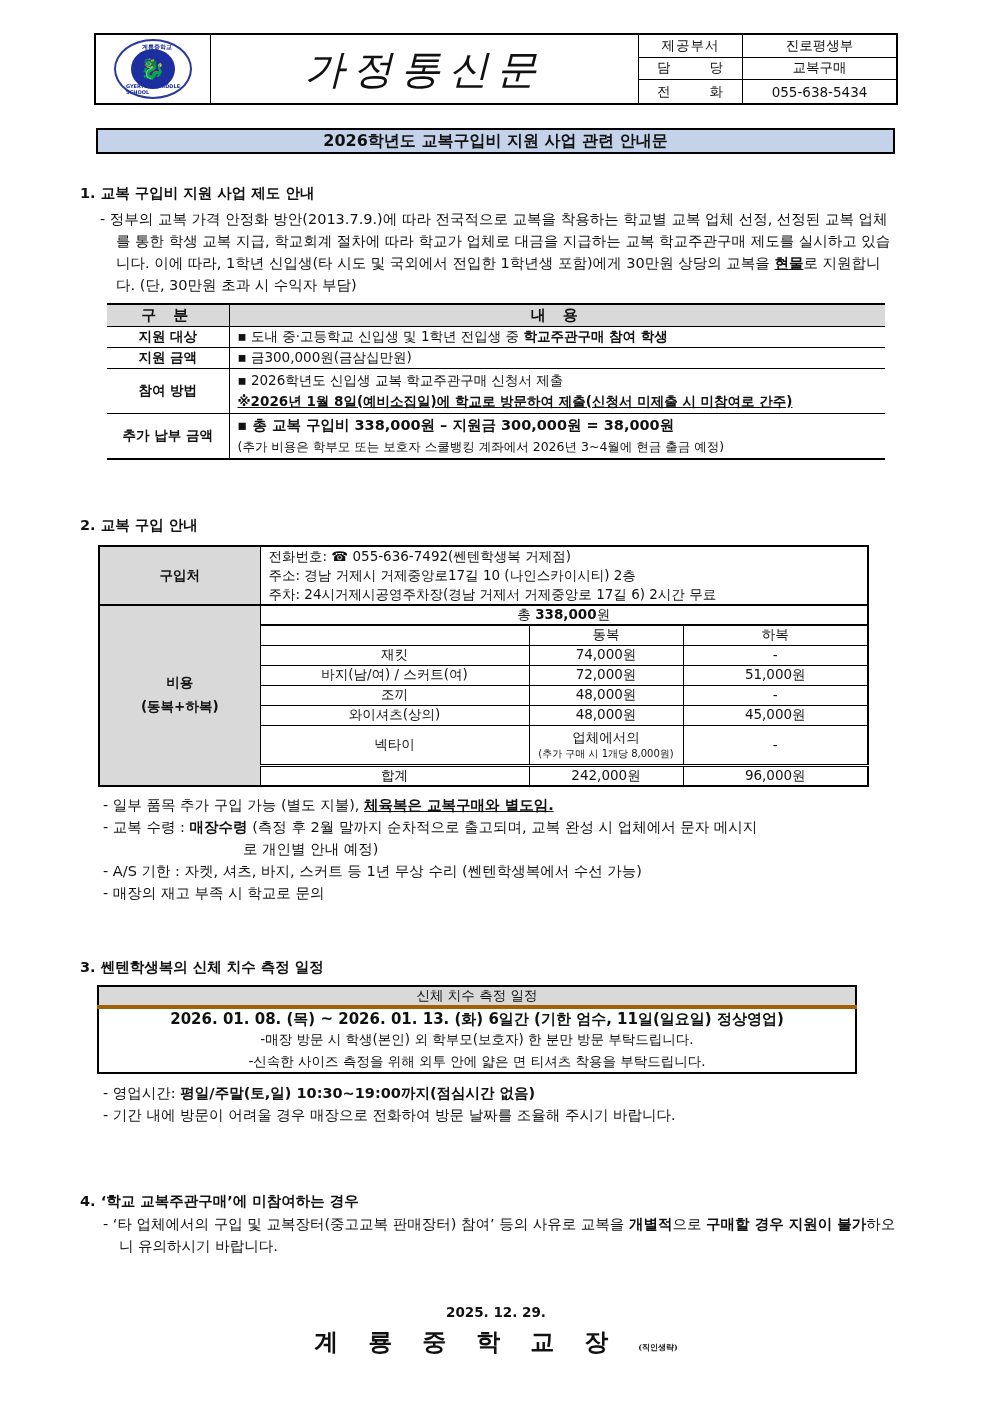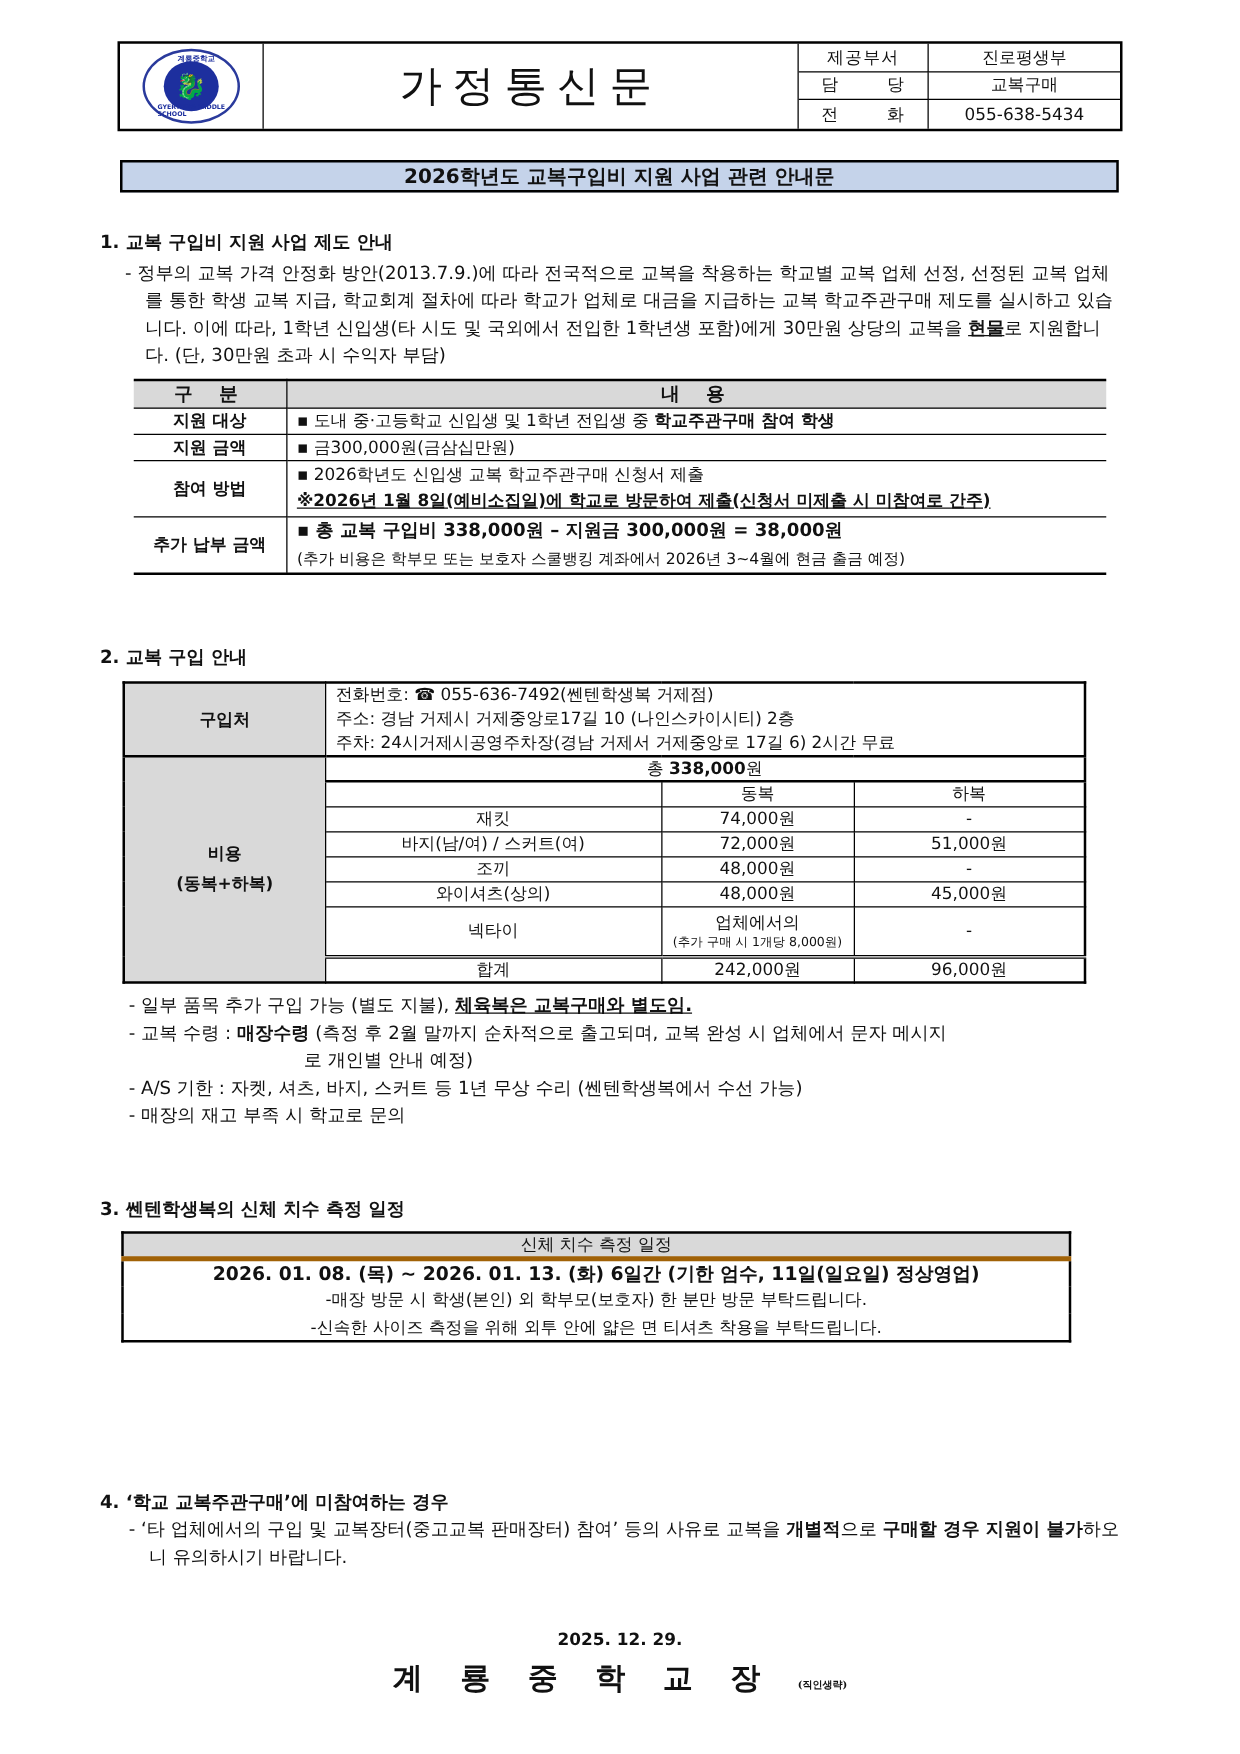--- a/index.html
+++ b/index.html
@@ -2,21 +2,21 @@
 <html><head>
 <meta charset="utf-8">
 <style>
   * { box-sizing: border-box; margin: 0; padding: 0; }
   html, body { width: 992px; height: 1403px; background: #ffffff; }
   body { position: relative; font-family: "DejaVu Sans", "Liberation Sans", sans-serif; color: #111; font-size: 14px; }
 
   
   .header { position: absolute; left: 94px; top: 33px; width: 804px; height: 72px; border: 2px solid #000; display: flex; }
   .header .logo-cell { width: 115px; border-right: 1px solid #000; display: flex; align-items: center; justify-content: center; }
-  .header .title-cell { flex: 1; display: flex; align-items: center; justify-content: center; font-size: 34px; letter-spacing: 8px; font-family: "DejaVu Sans", sans-serif; }
+  .header .title-cell { flex: 1; display: flex; align-items: center; justify-content: center; font-size: 40px; letter-spacing: 8px; font-family: "DejaVu Sans", sans-serif; font-style: italic; }
   .header .info { width: 258px; border-left: 1px solid #000; display: grid; grid-template-columns: 104px 1fr; grid-template-rows: repeat(3, 1fr); }
   .header .info div { display: flex; align-items: center; justify-content: center; font-size: 13.5px; border-bottom: 1px solid #000; }
   .header .info div:nth-child(odd) { border-right: 1px solid #000; letter-spacing: 1px; }
   .header .info div:nth-last-child(-n+2) { border-bottom: none; }
   .spread { justify-content: space-between !important; padding: 0 18px; }
 
   .logo { width: 78px; height: 60px; border-radius: 50%; background: #fff; border: 2px solid #2a3a9c; display: flex; align-items: center; justify-content: center; position: relative; }
   .logo .inner { width: 44px; height: 40px; border-radius: 50%; background: #1d2f9e; display: flex; align-items: center; justify-content: center; color: #fff; font-size: 20px; }
   .logo .ring-text { position: absolute; font-size: 6px; color: #1d2f9e; font-weight: bold; }
   .logo .rt-top { top: 2px; left: 26px; }
@@ -29,21 +29,21 @@
   .para { position: absolute; font-size: 14.5px; line-height: 22px; }
   .para .hang { display: block; padding-left: 16px; text-indent: -16px; }
   .u { text-decoration: underline; }
   .b { font-weight: bold; }
 
   
   .t1 { position: absolute; left: 107px; top: 303px; width: 778px; border-collapse: collapse; border-top: 2px solid #000; border-bottom: 2px solid #000; font-size: 13.5px; }
   .t1 td, .t1 th { border: 1px solid #000; padding: 1px 8px; height: 20px; }
   .t1 tr td:first-child, .t1 tr th:first-child { border-left: none; width: 122px; text-align: center; font-weight: bold; }
   .t1 tr td:last-child, .t1 tr th:last-child { border-right: none; }
-  .t1 th { background: #d9d9d9; font-size: 15px; letter-spacing: 6px; font-family: Liberation Mono, monospace; }
+  .t1 th { background: #d9d9d9; font-size: 15px; letter-spacing: 6px; }
 
   
   .t2 { position: absolute; left: 98px; top: 545px; width: 771px; border-collapse: collapse; border: 2px solid #000; font-size: 13.5px; }
   .t2 td { border: 1px solid #000; text-align: center; height: 20px; padding: 0 4px; }
   .t2 .lab { background: #d9d9d9; font-weight: bold; width: 161px; }
   .t2 .left { text-align: left; padding-left: 8px; line-height: 19px; }
   .t2 .thick-b { border-bottom: 2px solid #000; }
   .t2 .dbl-t { border-top: 3px double #000; }
   .t2 .tiny { font-size: 10px; }
 
@@ -203,20 +203,22 @@
   <tr>
         <td>-매장 방문 시 학생(본인) 외 학부모(보호자) 한 분만 방문 부탁드립니다.</td>
       </tr>
   <tr>
         <td>-신속한 사이즈 측정을 위해 외투 안에 얇은 면 티셔츠 착용을 부탁드립니다.</td>
       </tr>
 </tbody>
   </table>
 
 <div class="para" style="left:103px; top:1082px; width:800px;">
+  <div><span>- 영업시간: </span><span class="b">평일/주말(토,일) 10:30~19:00까지(점심시간 없음)</span></div>
+  <div>- 기간 내에 방문이 어려울 경우 매장으로 전화하여 방문 날짜를 조율해 주시기 바랍니다.</div>
 </div>
 
 <div class="sec-title" style="left:80px; top:1192px;">4. ‘학교 교복주관구매’에 미참여하는 경우</div>
 <div class="para" style="left:103px; top:1213px; width:800px;">
   <span class="hang"><span>- ‘타 업체에서의 구입 및 교복장터(중고교복 판매장터) 참여’ 등의 사유로 교복을 </span><span class="b">개별적</span><span>으로 </span><span class="b">구매할 경우 지원이 불가</span><span>하오니 유의하시기 바랍니다.</span></span>
 </div>
 
 <div class="footer-date">2025. 12. 29.</div>
 <div class="footer-sign"><span>계룡중학교장</span><span class="seal">(직인생략)</span></div>
 

